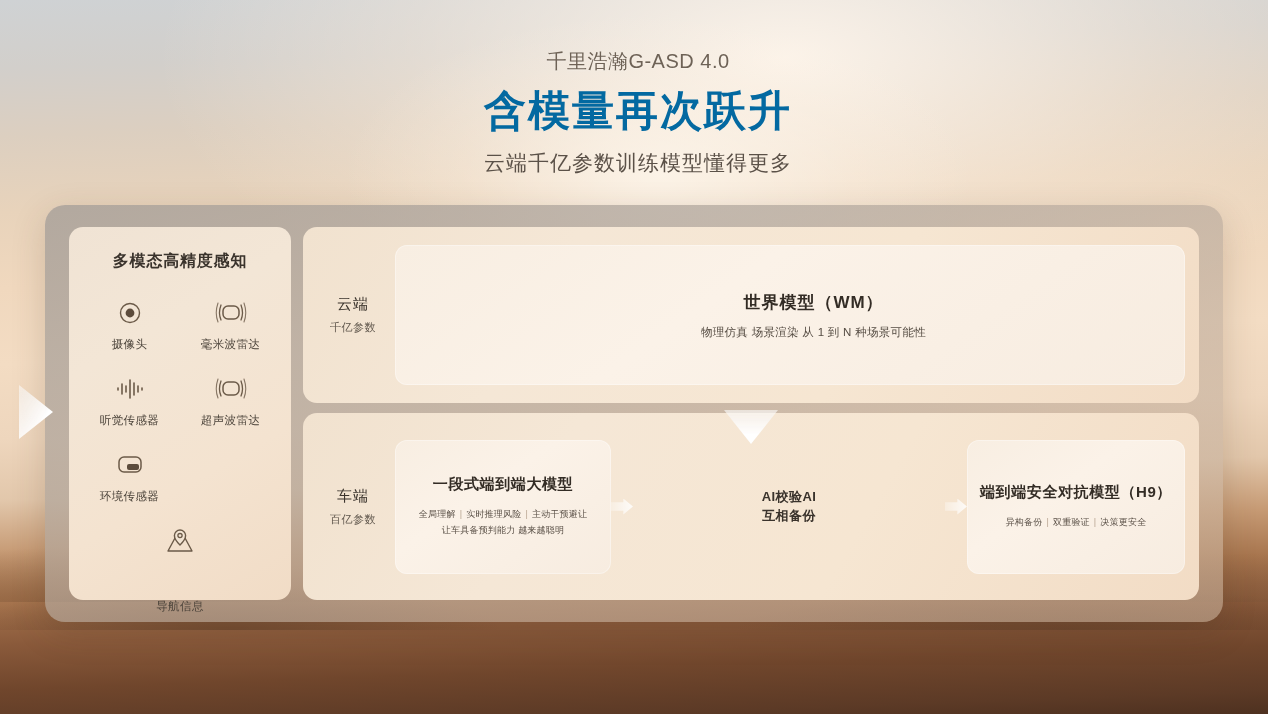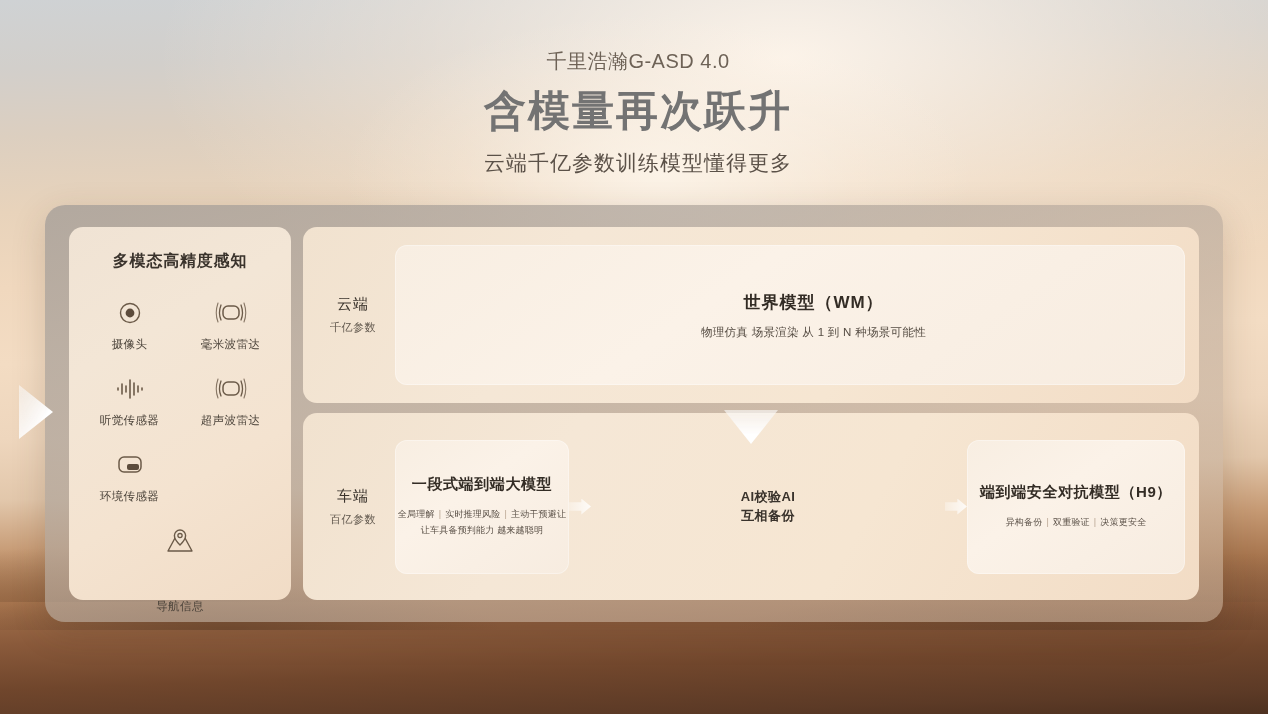--- a/index.html
+++ b/index.html
@@ -49,21 +49,21 @@
     pointer-events: none;
   }
 
   
   .header { position: absolute; left: 8px; right: 0; top: 48px; text-align: center; z-index: 5; }
   .eyebrow {
     font-size: 20px; letter-spacing: 0.5px; color: #6e6256;
     text-shadow: 0 1px 2px rgba(255,255,255,0.35);
   }
   .headline {
-    margin-top: 8px; font-size: 42px; font-weight: 700; color: #737373;
+    margin-top: 8px; font-size: 42px; font-weight: 700; color: #0369a1;
     letter-spacing: 2px;
   }
   .subhead {
     margin-top: 10px; font-size: 21px; color: #5b5148; letter-spacing: 1px;
   }
 
   
   .frame {
     position: absolute; left: 45px; top: 205px; width: 1178px; height: 417px;
     border-radius: 20px; z-index: 4;
@@ -130,21 +130,21 @@
     background: linear-gradient(145deg, #f8eee2 0%, #fbf2e8 40%, #f7ece0 100%);
     box-shadow: inset 0 0 0 1px rgba(255,255,255,0.35);
     display: flex; flex-direction: column; align-items: center; justify-content: center;
     text-align: center;
   }
   .card-wm { flex: 1; height: 140px; margin-right: 14px; padding-left: 47px; }
   .wm-title { font-size: 17px; font-weight: 700; color: #332c25; letter-spacing: 1px; }
   .wm-sub { margin-top: 11px; font-size: 11.5px; color: #554c43; letter-spacing: 0.3px; }
 
   .car-body { flex: 1; display: flex; align-items: center; padding-right: 14px; }
-  .card-e2e { width: 174px; height: 134px; }
+  .card-e2e { width: 216px; height: 134px; }
   .card-h9  { width: 218px; height: 134px; }
   .card-title { font-size: 15px; font-weight: 700; color: #332c25; letter-spacing: 0.6px; white-space: nowrap; }
   .card-sub { margin-top: 13px; font-size: 9px; color: #5a5047; line-height: 1.7; letter-spacing: 0.2px; }
   .sep { color: #b9a692; margin: 0 4px; }
 
   .mid-note { flex: 1; text-align: center; font-size: 13px; font-weight: 700; color: #3a332c; line-height: 1.45; letter-spacing: 0.4px; }
 
   .arrow-sm {
     width: 22px; height: 16px; flex: none;
     background: linear-gradient(90deg, rgba(255,255,255,0.30), rgba(255,255,255,0.85));

